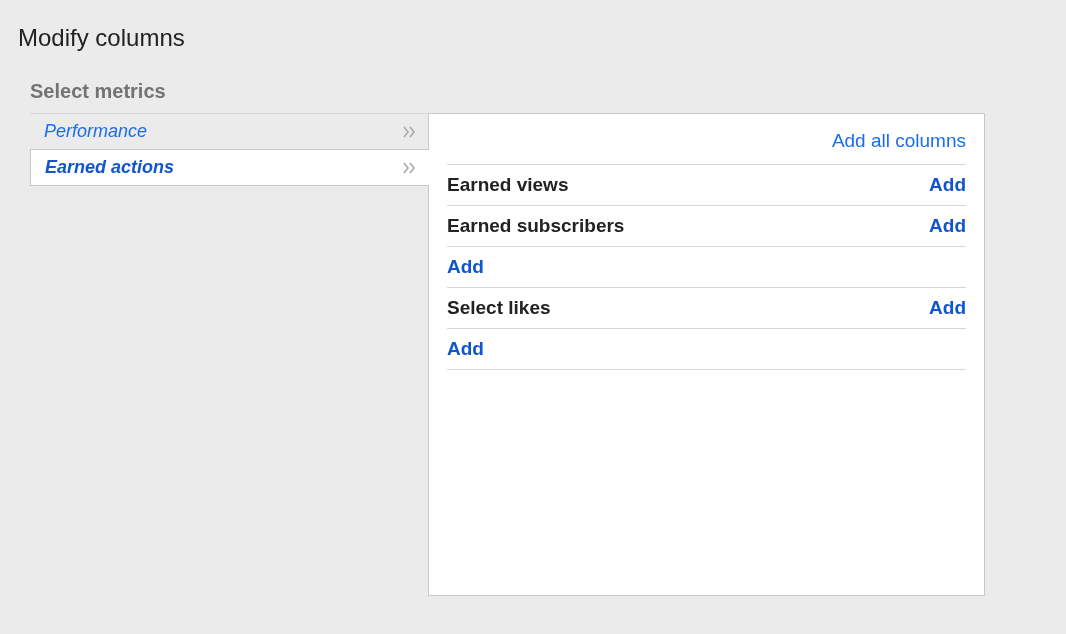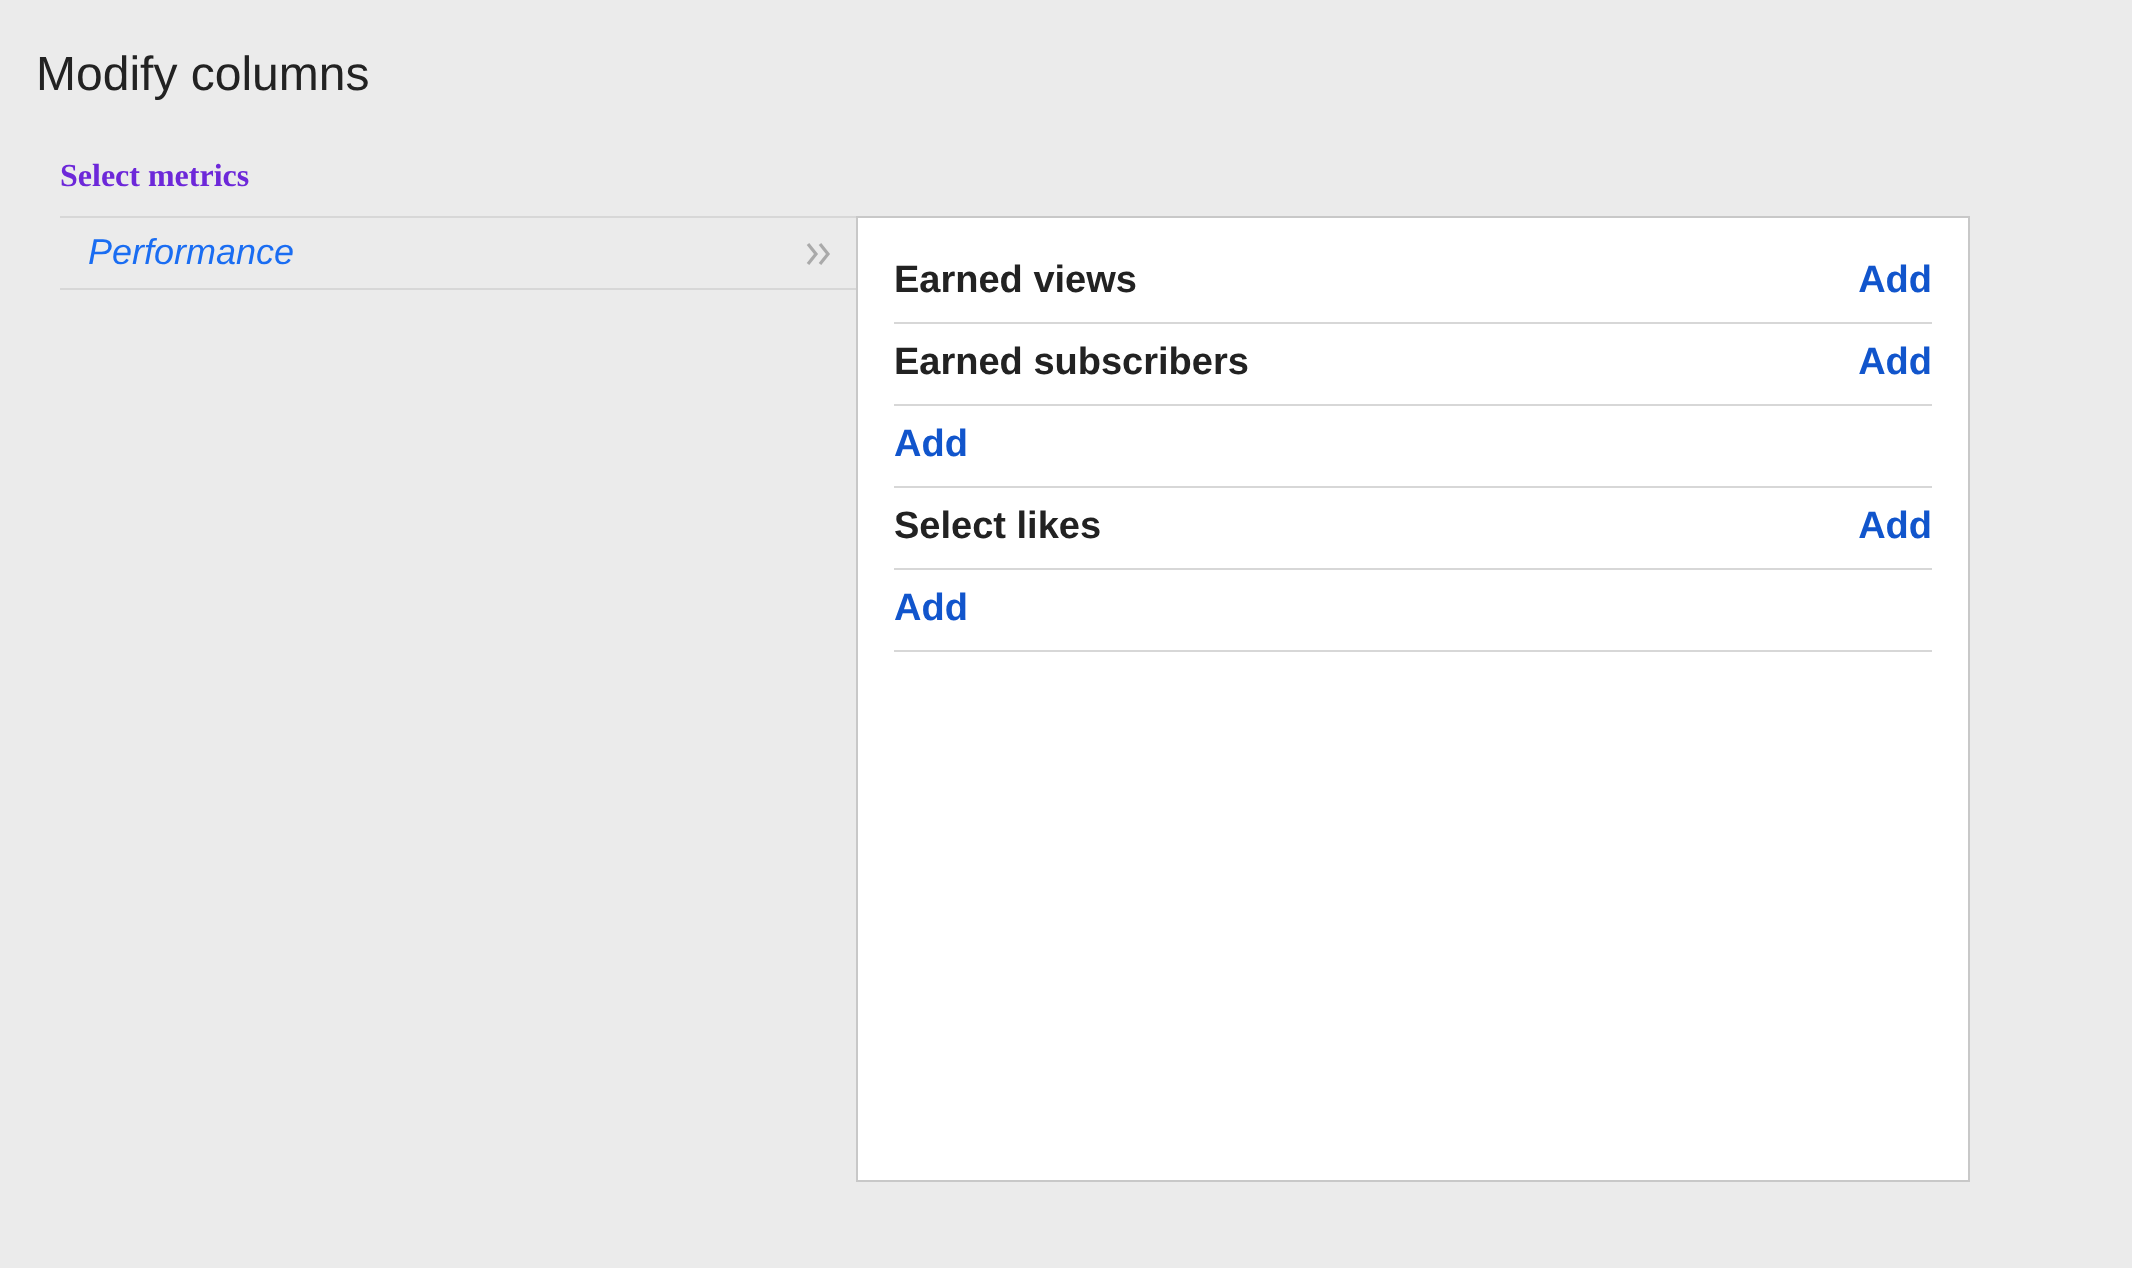--- a/index.html
+++ b/index.html
@@ -14,26 +14,25 @@
       height: 634px;
       padding: 24px 18px;
     }
     .page-title {
       font-size: 24px;
       font-weight: 400;
       color: #222;
       margin-bottom: 28px;
     }
     .section-title {
-      font-size: 16px;
+      font-size: 20px;
       font-weight: 700;
-      color: #6d28d9;
+      color: #737373;
       margin-left: 12px;
       margin-bottom: 10px;
-      font-family: Liberation Serif, serif;
     }
     .content-wrap {
       display: flex;
       align-items: flex-start;
       margin-left: 12px;
     }
     .sidebar {
       width: 399px;
       font-style: italic;
     }
@@ -121,25 +120,36 @@
     <div class="sidebar-item inactive">
       <span>Performance</span>
       <span class="chevrons">
         <svg width="16" height="14" viewBox="0 0 16 14">
             <path d="M1 2 L5 7 L1 12 M7 2 L11 7 L7 12" stroke="#aaa" stroke-width="1.6" fill="none"></path>
           </svg>
       </span>
     </div>
 
 
+    <div class="sidebar-item active">
+      <span>Earned actions</span>
+      <span class="chevrons">
+        <svg width="16" height="14" viewBox="0 0 16 14">
+            <path d="M1 2 L5 7 L1 12 M7 2 L11 7 L7 12" stroke="#aaa" stroke-width="1.6" fill="none"></path>
+          </svg>
+      </span>
+    </div>
 
   </div>
 
   <div class="detail-panel">
 
+    <div class="add-all-row">
+      <span class="add-all-link">Add all columns</span>
+    </div>
 
     <div class="metric-row">
       <span class="metric-label">Earned views</span>
       <span class="add-btn">Add</span>
     </div>
 
     <div class="metric-row">
       <span class="metric-label">Earned subscribers</span>
       <span class="add-btn">Add</span>
     </div>

